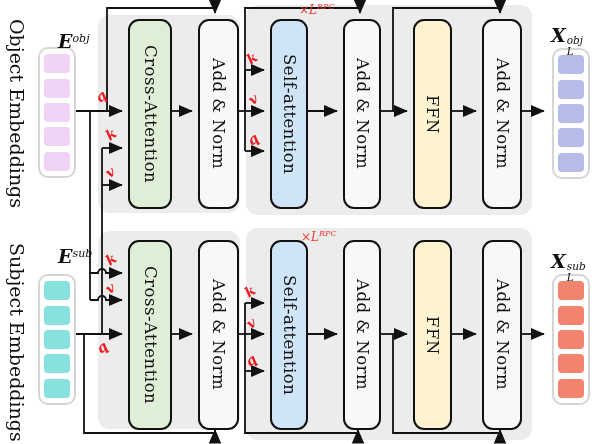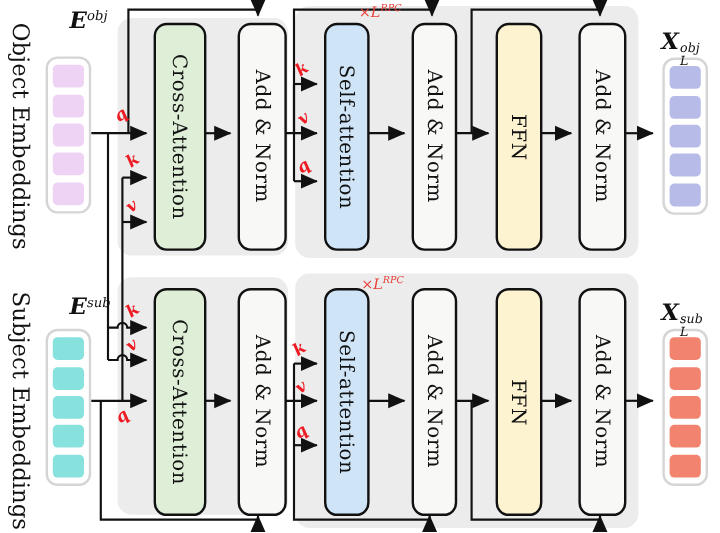--- a/index.html
+++ b/index.html
@@ -166,21 +166,21 @@
     <div class="token"></div>
       <div class="token"></div>
       <div class="token"></div>
       <div class="token"></div>
       <div class="token"></div>
   </div>
 
   <div class="sidelabel" style="left:2px;top:14px;">Object Embeddings</div>
   <div class="sidelabel" style="left:2px;top:242px;">Subject Embeddings</div>
 
-  <div class="math" style="left:58px;top:6px;">
+  <div class="math" style="left:58px;top:30px;">
     <span class="base">E</span><sup>obj</sup>
   </div>
   <div class="math" style="left:58px;top:245px;">
     <span class="base">E</span><sup>sub</sup>
   </div>
   <div class="math" style="left:551px;top:24px;">
     <span class="base">X</span><span class="stack">
         <span>obj</span>
         <span>L</span>
       </span>

